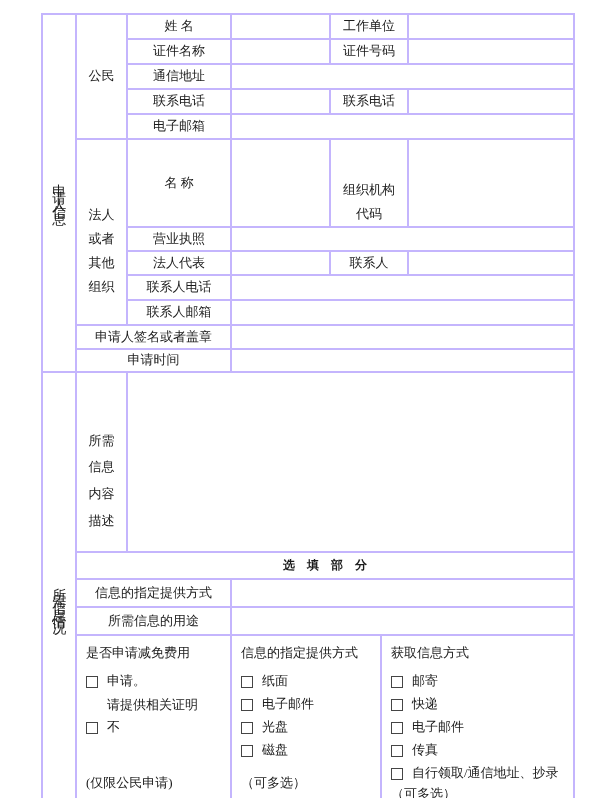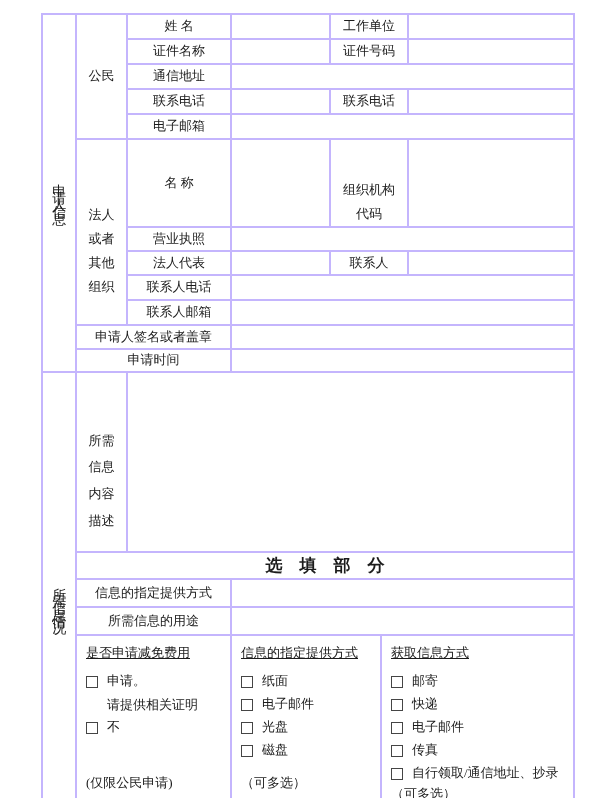--- a/index.html
+++ b/index.html
@@ -19,29 +19,29 @@
     text-align:center;vertical-align:middle;
     padding:0 2px;overflow:hidden;
   }
   td.val{background:#ffffff;}
   .vtext{
     writing-mode:vertical-lr;text-orientation:upright;
     letter-spacing:7px;font-size:14px;display:inline-block;
   }
   .ml{white-space:pre-line;line-height:1.85;display:inline-block;margin-top:38px;}
   td.opt-header-row{
-    font-weight:bold;font-size:17px;letter-spacing:1em;text-indent:1em;
+    font-weight:bold;font-size:12px;letter-spacing:1em;text-indent:1em;
   }
   td.opt-cell{vertical-align:top;padding:0;}
   .opt-box{
     box-sizing:border-box;height:164px;
     display:flex;flex-direction:column;align-items:flex-start;
     text-align:left;padding:7px 4px 8px 9px;
   }
-  .opt-header{line-height:20px;margin-bottom:7px;text-decoration:underline;}
+  .opt-header{line-height:20px;margin-bottom:7px;}
   .cb-line{display:flex;align-items:center;height:23px;flex:none;}
   .cb{
     display:inline-block;flex:none;width:10px;height:10px;
     border:1px solid #454545;margin-right:9px;background:#fff;
   }
   .cb-note{margin-left:21px;line-height:23px;}
   .opt-foot{margin-top:auto;line-height:18px;}
   td.fallback{text-align:left;padding:0 0 0 8px;}
   td.fallback .cb-line{height:24px;}
 </style>

